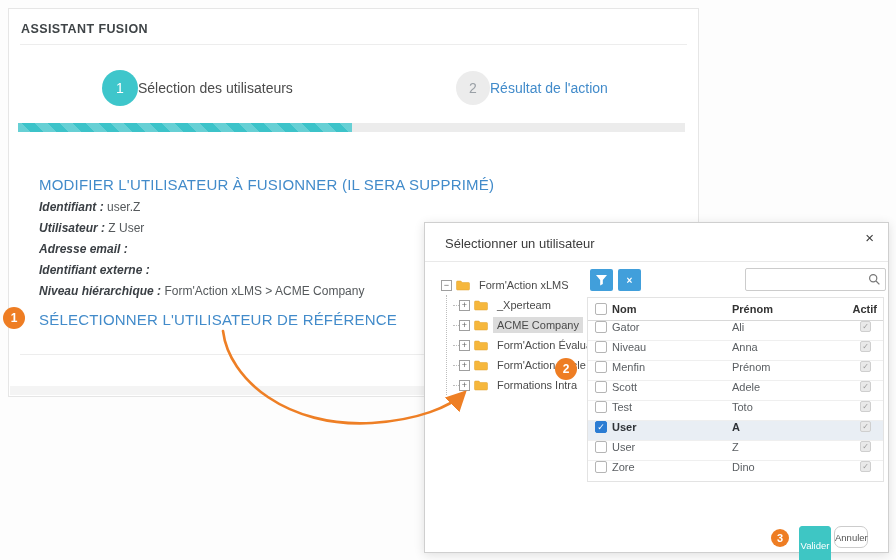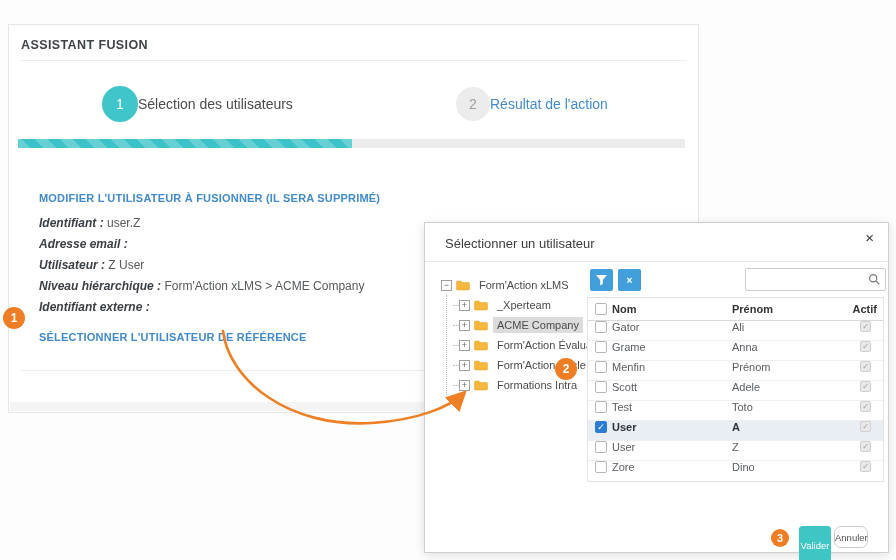--- a/index.html
+++ b/index.html
@@ -4,21 +4,21 @@
 <style>
   * { margin:0; padding:0; box-sizing:border-box; }
   html,body { width:896px; height:560px; }
   body {
     font-family:"Liberation Sans","DejaVu Sans",sans-serif;
     background:#fdfdfd; position:relative; overflow:hidden;
     color:#3e4347;
   }
   
   .card {
-    position:absolute; left:8px; top:24px; width:691px; height:389px;
+    position:absolute; left:8px; top:8px; width:691px; height:389px;
     background:#fff; border:1px solid #e6e6e6; z-index:1;
   }
   .card-title {
     position:absolute; left:12px; top:13px; font-size:12.5px; font-weight:bold;
     color:#3f4447; letter-spacing:.4px;
   }
   .hdivider { position:absolute; left:11px; right:11px; height:0; border-top:1px solid #ededed; }
   .div-top { top:35px; }
   .div-bottom { top:345px; }
   .card-footer-strip { position:absolute; left:1px; right:1px; bottom:1px; height:9px; background:#f4f4f4; }
@@ -38,21 +38,21 @@
 
   .progress-track {
     position:absolute; left:9px; top:114px; width:667px; height:9px; background:#ececec;
   }
   .progress-fill {
     height:100%; background:#3cc3c9;
     background-image:repeating-linear-gradient(45deg, rgba(255,255,255,.22) 0 9px, rgba(255,255,255,0) 9px 18px);
   }
 
   
-  .link-blue { color:#428bca; font-size:11px; text-decoration:none; letter-spacing:.2px;font-weight:bold; }
+  .link-blue { color:#428bca; font-size:15px; text-decoration:none; letter-spacing:.2px; }
   .modify-link { position:absolute; left:30px; top:167px; }
   .fields { position:absolute; left:30px; top:188px; }
   .field-row { height:21px; line-height:21px; font-size:12px; color:#55595c; }
   .field-row b { color:#3a3f44;font-style:italic; }
   .select-ref-row { position:absolute; left:30px; top:301px; height:20px; line-height:20px; }
 
   
   .badge {
     position:absolute; border-radius:50%; background:#ee7d23; color:#fff;
     display:flex; align-items:center; justify-content:center; font-weight:bold; z-index:70;
@@ -157,24 +157,24 @@
   </div>
 
   <div class="progress-track">
     <div class="progress-fill" id="progress-fill" style="width: 50%;"></div>
   </div>
 
   <a class="link-blue modify-link" href="#">MODIFIER L'UTILISATEUR À FUSIONNER (IL SERA SUPPRIMÉ)</a>
 
   <div class="fields">
     <div class="field-row"><b>Identifiant :</b> <span>user.Z</span></div>
+    <div class="field-row"><b>Utilisateur :</b> <span>Z User</span></div>
     <div class="field-row"><b>Adresse email :</b> <span></span></div>
-    <div class="field-row"><b>Utilisateur :</b> <span>Z User</span></div>
+    <div class="field-row"><b>Identifiant externe :</b> <span></span></div>
     <div class="field-row"><b>Niveau hiérarchique :</b> <span>Form'Action xLMS &gt; ACME Company</span></div>
-    <div class="field-row"><b>Identifiant externe :</b> <span></span></div>
   </div>
 
   <div class="select-ref-row">
     <a class="link-blue" href="#">SÉLECTIONNER L'UTILISATEUR DE RÉFÉRENCE</a>
   </div>
 
   <div class="hdivider div-bottom"></div>
   <div class="card-footer-strip"></div>
 </div>
 
@@ -264,21 +264,21 @@
           <span class="cell-nom">Gator</span>
           <span class="cell-prenom">Ali</span>
           <span class="cell-actif">
             <span class="cb actif">✓</span>
           </span>
         </div>
         <div class="trow">
           <span class="cell-cb">
             <span class="cb"></span>
           </span>
-          <span class="cell-nom">Grame</span>
+          <span class="cell-nom">Niveau</span>
           <span class="cell-prenom">Anna</span>
           <span class="cell-actif">
             <span class="cb actif">✓</span>
           </span>
         </div>
         <div class="trow">
           <span class="cell-cb">
             <span class="cb"></span>
           </span>
           <span class="cell-nom">Menfin</span>

